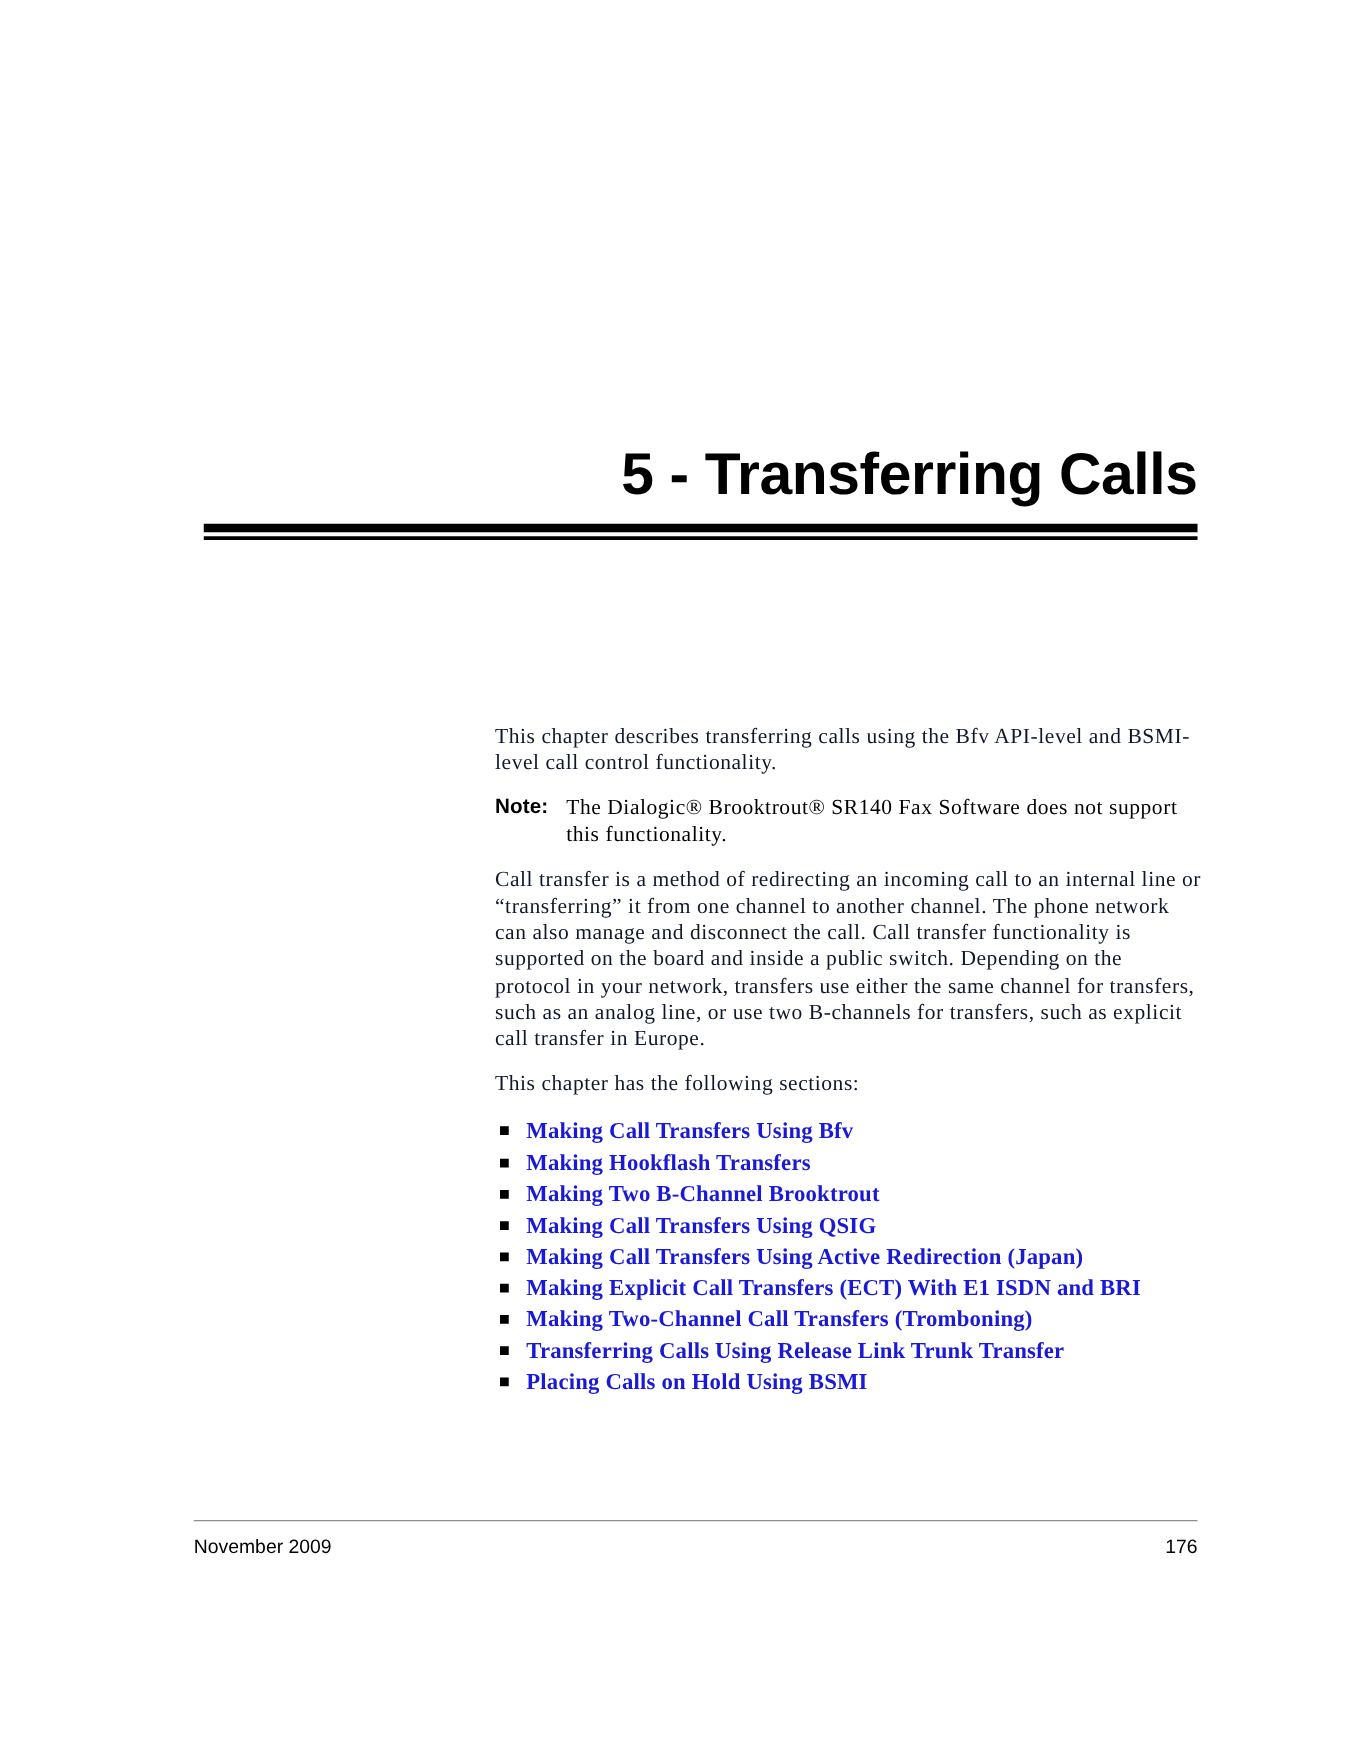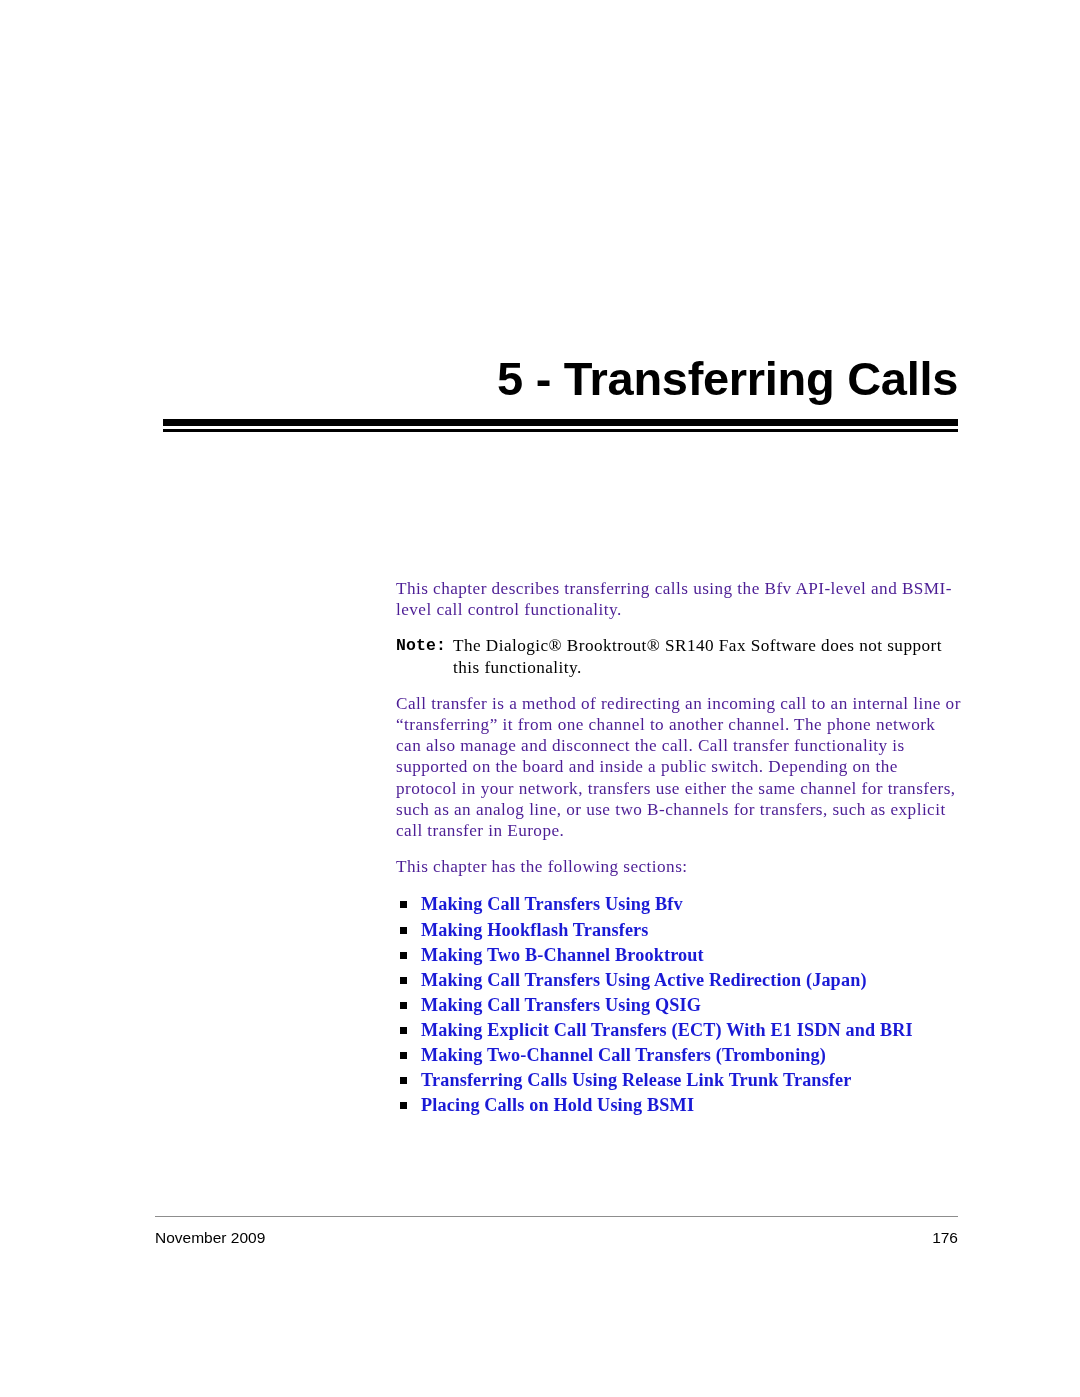--- a/index.html
+++ b/index.html
@@ -65,35 +65,35 @@
     top: 578px;
     width: 565px;
   }
 
   p.body-text {
     margin: 0 0 15px 0;
     font-family: "Liberation Serif", serif;
     font-size: 17.2px;
     line-height: 21.2px;
     letter-spacing: 0.45px;
-    color: #4c1d95;
+    color: #0f172a;
     text-align: left;
   }
 
   
   .note-block {
     margin: 0 0 15px 0;
     position: relative;
     padding-left: 57px;
   }
   .note-label {
     position: absolute;
     left: 0;
     top: 0;
-    font-family: Liberation Mono, monospace;
+    font-family: Liberation Sans, sans-serif;
     font-weight: bold;
     font-size: 16.5px;
     line-height: 21.2px;
     letter-spacing: 0.1px;
     color: #000000;
   }
   .note-text {
     font-family: "Liberation Serif", serif;
     font-size: 17.2px;
     line-height: 21.2px;
@@ -194,25 +194,25 @@
       <li>
         <span class="bullet"></span>
         <span class="link-label">Making Hookflash Transfers</span>
       </li>
       <li>
         <span class="bullet"></span>
         <span class="link-label">Making Two B-Channel Brooktrout</span>
       </li>
       <li>
         <span class="bullet"></span>
+        <span class="link-label">Making Call Transfers Using QSIG</span>
+      </li>
+      <li>
+        <span class="bullet"></span>
         <span class="link-label">Making Call Transfers Using Active Redirection (Japan)</span>
-      </li>
-      <li>
-        <span class="bullet"></span>
-        <span class="link-label">Making Call Transfers Using QSIG</span>
       </li>
       <li class="wrap">
         <span class="bullet"></span>
         <span class="link-label">Making Explicit Call Transfers (ECT) With E1 ISDN and BRI</span>
       </li>
       <li>
         <span class="bullet"></span>
         <span class="link-label">Making Two-Channel Call Transfers (Tromboning)</span>
       </li>
       <li>

